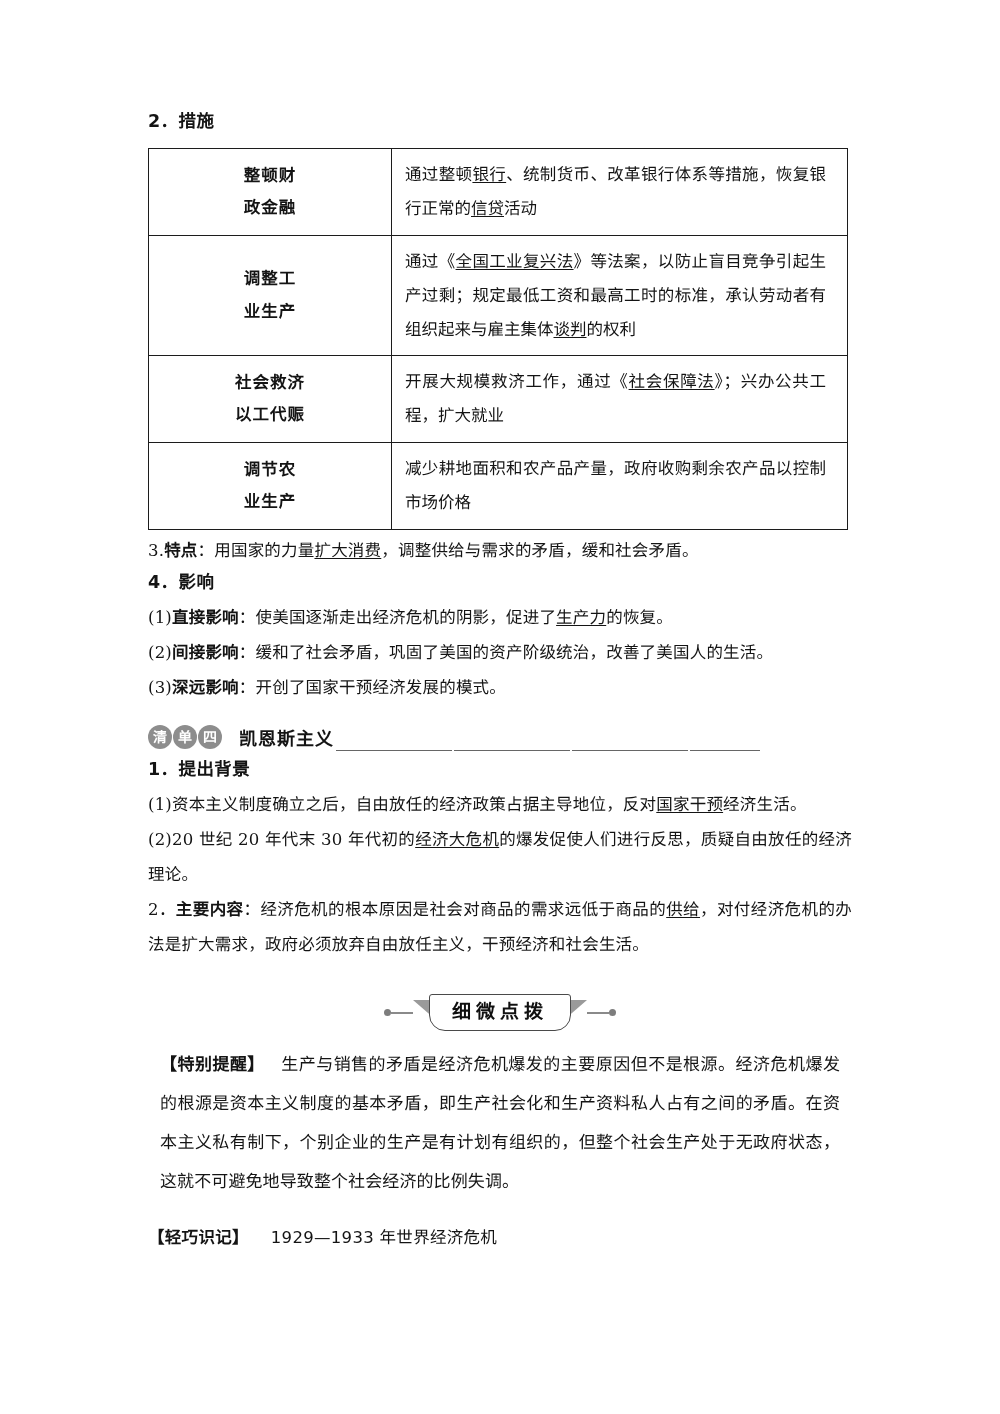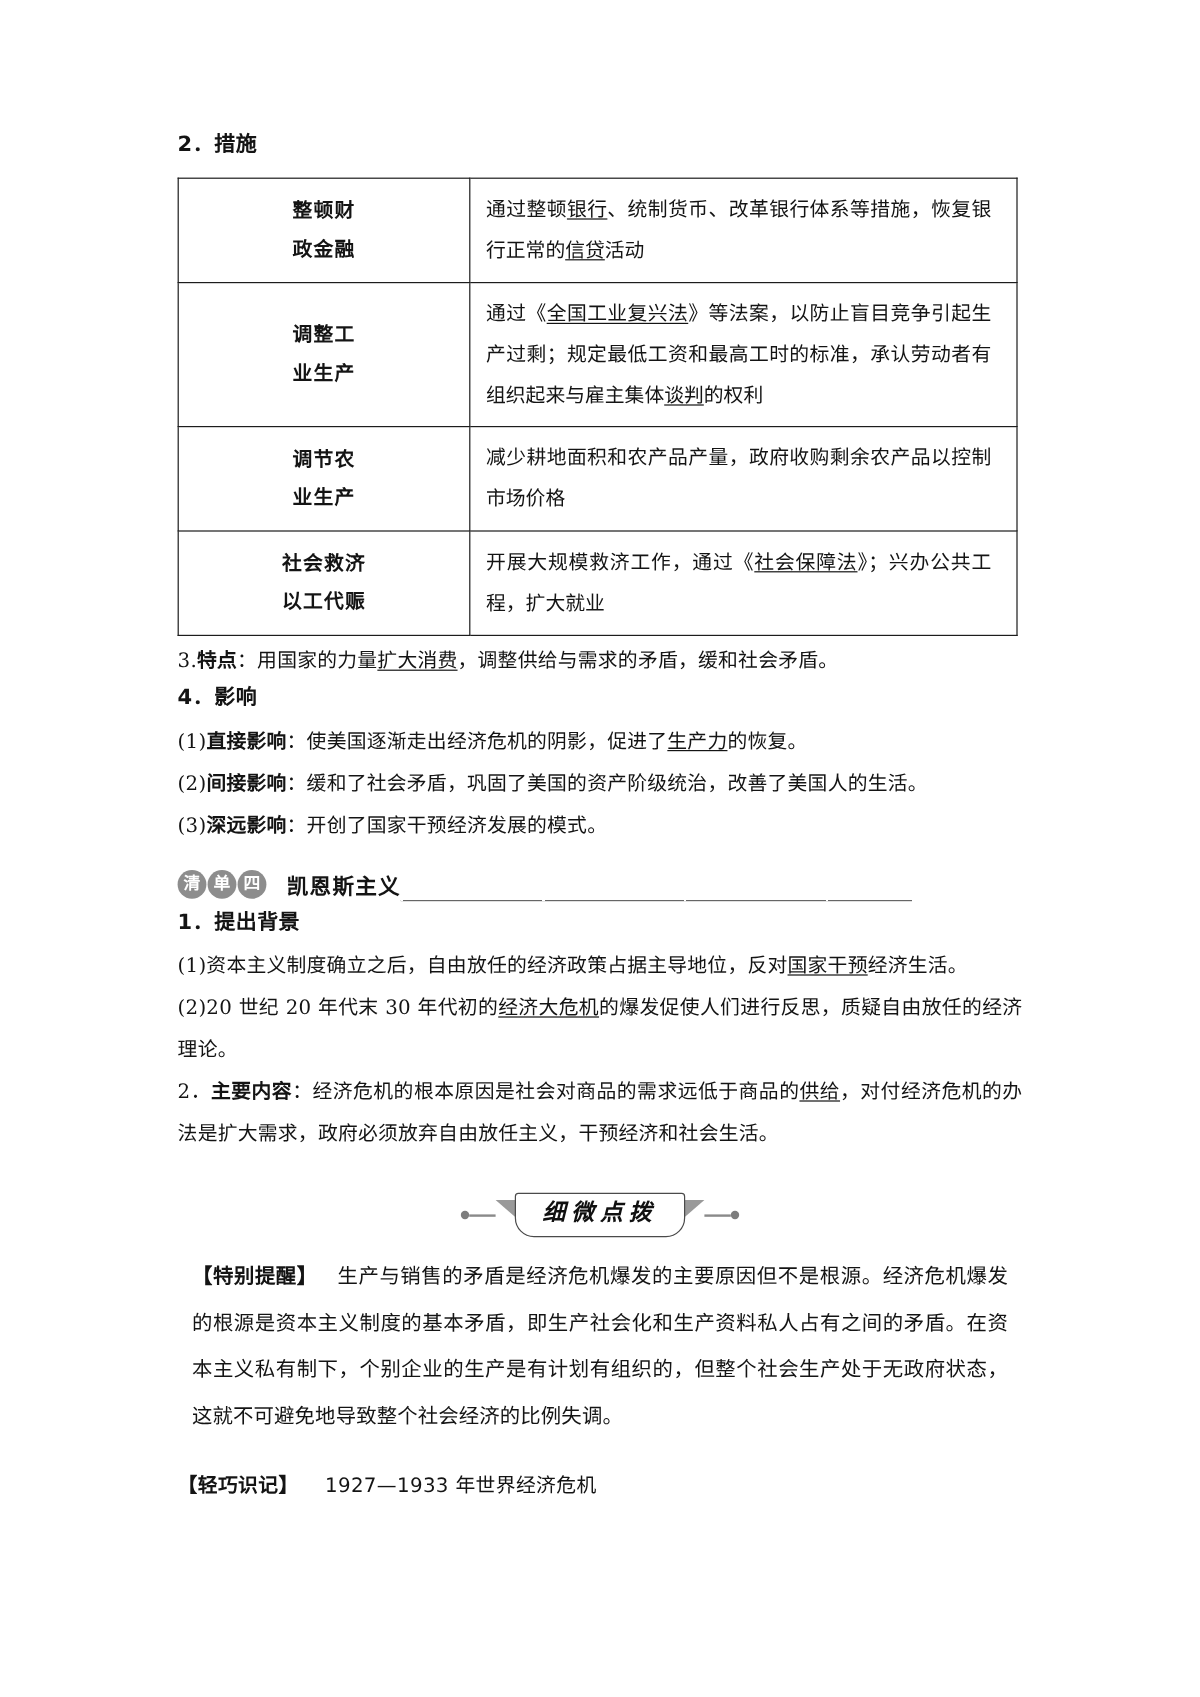--- a/index.html
+++ b/index.html
@@ -193,21 +193,20 @@
     border-bottom-right-radius: 16px;
     padding: 5px 22px 6px 22px;
     margin: 0 -14px;
     z-index: 3;
     font-size: 19px;
     font-weight: bold;
     letter-spacing: 5px;
     font-family: "DejaVu Sans", "Liberation Sans", sans-serif;
     line-height: 1.25;
     color: #101010;
-    font-style: italic;
   }
 
   
   .tip-para {
     font-family: "DejaVu Sans", "Liberation Sans", sans-serif;
     font-size: 17px;
     line-height: 2.3;
     text-align: justify;
     margin: 12px;
     letter-spacing: 0.1px;
@@ -247,31 +246,31 @@
         </tr>
         <tr>
           <td class="label">
             <span>调整工</span>
             <span class="l2">业生产</span>
           </td>
           <td class="desc"><span>通过《</span><span class="u">全国工业复兴法</span><span>》等法案，以防止盲目竞争引起生产过剩；规定最低工资和最高工时的标准，承认劳动者有组织起来与雇主集体</span><span class="u">谈判</span><span>的权利</span></td>
         </tr>
         <tr>
           <td class="label">
+            <span>社会救济</span>
+            <span class="l2">以工代赈</span>
+          </td>
+          <td class="desc"><span>开展大规模救济工作，通过《</span><span class="u">社会保障法</span><span>》；兴办公共工程，扩大就业</span></td>
+        </tr>
+        <tr>
+          <td class="label">
             <span>调节农</span>
             <span class="l2">业生产</span>
           </td>
           <td class="desc"><span>减少耕地面积和农产品产量，政府收购剩余农产品以控制市场价格</span></td>
-        </tr>
-        <tr>
-          <td class="label">
-            <span>社会救济</span>
-            <span class="l2">以工代赈</span>
-          </td>
-          <td class="desc"><span>开展大规模救济工作，通过《</span><span class="u">社会保障法</span><span>》；兴办公共工程，扩大就业</span></td>
         </tr>
       </tbody>
     </table>
 
     <p class="para"><span>3.</span><span class="b">特点</span><span>：用国家的力量</span><span class="u">扩大消费</span><span>，调整供给与需求的矛盾，缓和社会矛盾。</span></p>
 
     <div class="heading-num">4．影响</div>
     <p class="para"><span>(1)</span><span class="b">直接影响</span><span>：使美国逐渐走出经济危机的阴影，促进了</span><span class="u">生产力</span><span>的恢复。</span></p>
     <p class="para"><span>(2)</span><span class="b">间接影响</span><span>：缓和了社会矛盾，巩固了美国的资产阶级统治，改善了美国人的生活。</span></p>
     <p class="para"><span>(3)</span><span class="b">深远影响</span><span>：开创了国家干预经济发展的模式。</span></p>
@@ -301,17 +300,17 @@
         <span class="rib-line"></span>
         <span class="rib-dot"></span>
       </div>
     </div>
 
     <p class="tip-para">
       <span class="tag">【特别提醒】</span><span class="tip-sp"></span><span>生产与销售的矛盾是经济危机爆发的主要原因但不是根源。经济危机爆发的根源是资本主义制度的基本矛盾，即生产社会化和生产资料私人占有之间的矛盾。在资本主义私有制下，个别企业的生产是有计划有组织的，但整个社会生产处于无政府状态，这就不可避免地导致整个社会经济的比例失调。</span>
     </p>
 
     <p class="memo-para">
-      <span class="tag">【轻巧识记】</span><span class="sp-wide"></span><span>1927—1933 年世界经济危机</span>
+      <span class="tag">【轻巧识记】</span><span class="sp-wide"></span><span>1929—1933 年世界经济危机</span>
     </p>
 
   </div>
 </div>
 
 </body></html>

